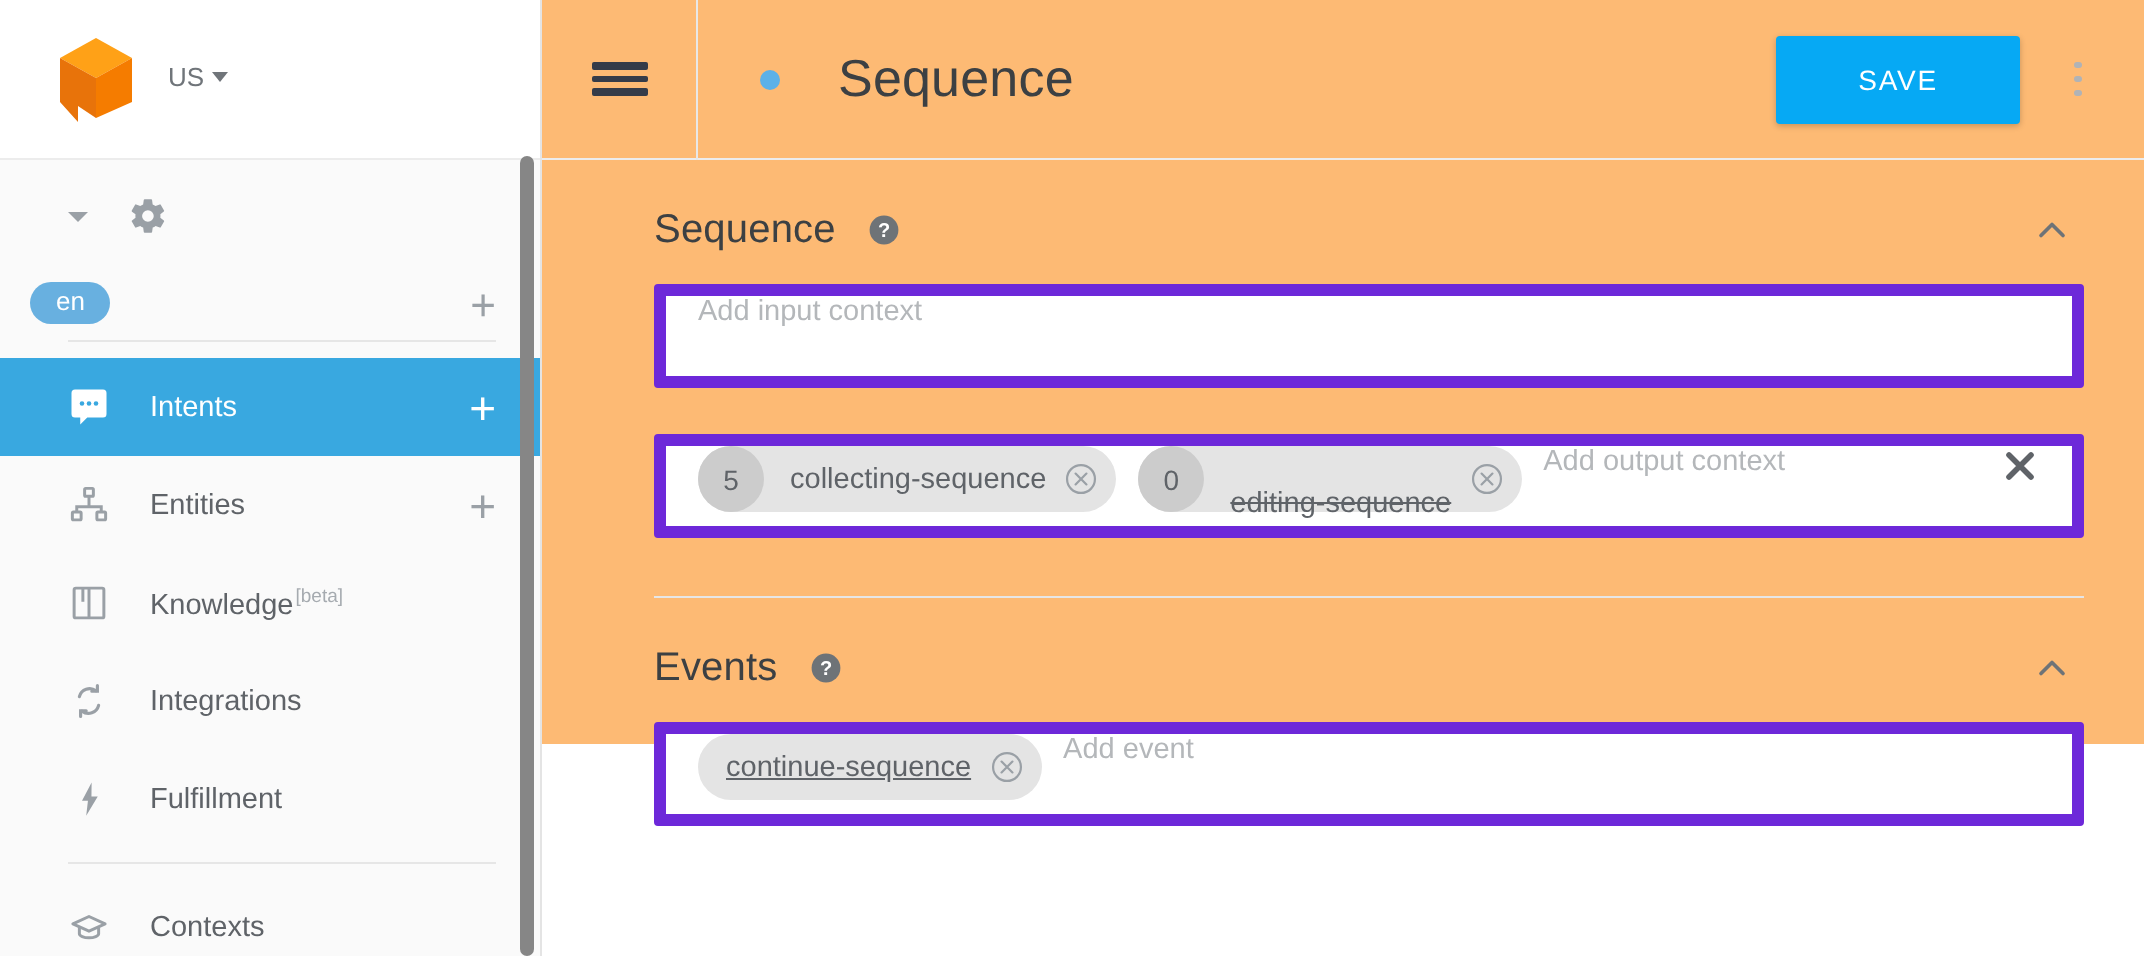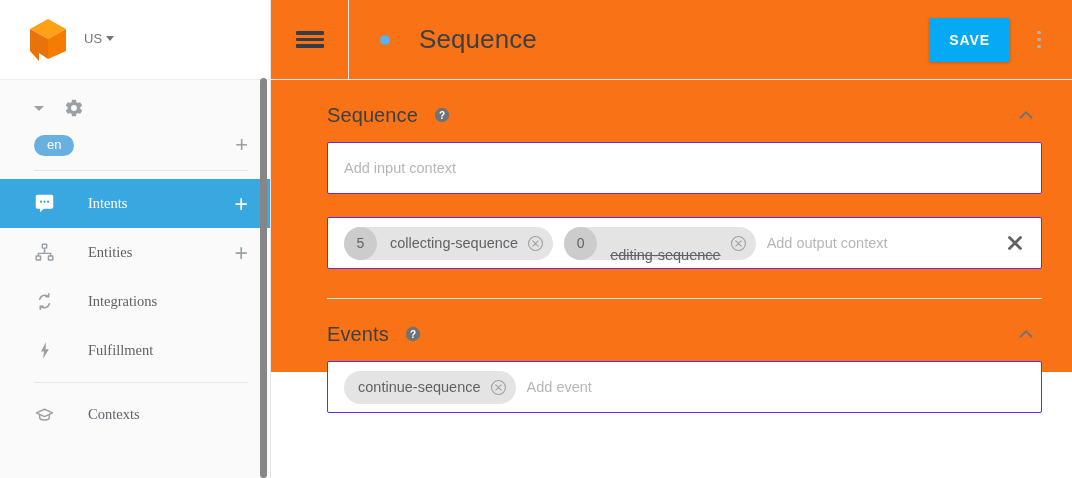--- a/index.html
+++ b/index.html
@@ -74,23 +74,23 @@
     border-left: 5px solid transparent;
     border-right: 5px solid transparent;
     border-top: 5.5px solid #9aa0a6;
     margin-right: 20px;
     cursor: pointer;
   }
   .gear { width: 20px; height: 20px; cursor: pointer; }
 
   .lang-row {
     display: flex;
-    align-items: center;
+    align-items: flex-end;
     height: 34px;
-    padding: 0 20px 0 34px;
+    padding: 0 20px 0 15px;
     margin-top: 2px;
     gap: 20px;
   }
   .lang-pill {
     background: #68b0e0;
     color: #ffffff;
     font-size: 13px;
     border-radius: 11px;
     padding: 3px 13px 4px;
     line-height: 14px;
@@ -116,25 +116,24 @@
     display: flex;
     align-items: center;
     height: 49px;
     padding-left: 33px;
     padding-right: 22px;
     cursor: pointer;
   }
   .nav-item.active { background: #39a8e0; }
   .nav-ico { width: 22px; height: 22px; flex: 0 0 22px; display:flex; align-items:center; justify-content:center; }
   .nav-label {
-    margin-left: 33px;
+    margin-left: 20px;
     font-size: 14.5px;
     color: #5f6368;
     white-space: nowrap;
-    font-family: Liberation Serif, serif;
   }
   .nav-item.active .nav-label { color: #ffffff; }
   .beta {
     font-size: 9.5px;
     color: #a6abb0;
     vertical-align: super;
     margin-left: 1px;
   }
   .nav-plus {
     margin-left: auto;
@@ -155,21 +154,21 @@
   }
   .sb-thumb {
     width: 7px;
     height: 400px;
     background: #868686;
     border-radius: 4px;
     cursor: pointer;
   }
 
   
-  #main { flex: 1; position: relative; background: #f97316; height: 372px; }
+  #main { flex: 1; position: relative; background: #fdba74; height: 372px; }
 
   .topbar {
     height: 80px;
     display: flex;
     align-items: center;
     border-bottom: 1px solid #ececec;
     padding-right: 16px;
   }
   .burger {
     width: 78px; height: 80px;
@@ -195,25 +194,24 @@
     letter-spacing: .1px;
   }
   .save-btn {
     margin-left: auto;
     background: #06a9f4;
     color: #ffffff;
     border: none;
     font-family: inherit;
     font-size: 14px;
     letter-spacing: .9px;
-    padding: 14px 20px;
+    padding: 14px 41px;
     border-radius: 2px;
     cursor: pointer;
     box-shadow: 0 1px 3px rgba(0,0,0,.22);
-    font-weight: bold;
   }
   .kebab {
     width: 34px; height: 40px;
     margin-left: 12px;
     display: flex; flex-direction: column;
     align-items: center; justify-content: center;
     gap: 3.5px;
     cursor: pointer;
   }
   .kebab i { width: 3.5px; height: 3.5px; border-radius: 50%; background: #b0b3b6; display:block; }
@@ -234,25 +232,24 @@
   }
   .help-ico { margin-left: 16px; width: 16px; height: 16px; cursor: pointer; }
   .chevron {
     margin-left: auto;
     width: 22px; height: 22px;
     cursor: pointer;
     margin-right: 5px;
   }
 
   .field {
-    border: 1px solid #6d28d9;
+    border: 6px solid #6d28d9;
     border-radius: 2px;
     min-height: 52px;
     display: flex;
-    align-items: center;
     padding: 0 16px;
     background: #fff;
   }
   .field.tall { height: 51px; }
   .field + .field { margin-top: 23px; }
   .placeholder {
     font-size: 14.5px;
     color: #b4b7ba;
   }
 
@@ -275,21 +272,21 @@
     font-size: 14px;
     display: flex; align-items: center; justify-content: center;
     flex: 0 0 33px;
   }
   .chip-label {
     font-size: 14.5px;
     color: #5f6368;
     margin: 0 9px 0 13px;
     white-space: nowrap;
   }
-  .chip.no-count .chip-label { margin-left: 14px; }
+  .chip.no-count .chip-label { margin-left: 14px; text-decoration: underline; }
   .chip-label.struck { text-decoration: line-through; margin-top: 24px; }
   .chip-x { width: 17px; height: 17px; flex:0 0 17px; cursor: pointer; }
 
   .clear-x {
     margin-left: auto;
     width: 20px; height: 20px;
     cursor: pointer;
     flex: 0 0 20px;
   }
 
@@ -353,20 +350,30 @@
             <rect x="9.5" y="2.5" width="5" height="4.5" rx=".6"></rect>
             <rect x="2.5" y="16" width="5" height="4.5" rx=".6"></rect>
             <rect x="16.5" y="16" width="5" height="4.5" rx=".6"></rect>
             <path d="M12 7v4M5 16v-3h14v3M12 13v-2"></path>
           </svg>
         </span>
         <span class="nav-label">Entities</span>
         <span class="nav-plus">+</span>
       </div>
 
+      <div class="nav-item">
+        <span class="nav-ico">
+          <svg viewBox="0 0 24 24" width="21" height="21" fill="none" stroke="#9aa0a6" stroke-width="1.7">
+            <rect x="3.5" y="3.5" width="17" height="17" rx="1"></rect>
+            <path d="M12 3.8v16.4"></path>
+              <path d="M8.5 3.8v7.5"></path>
+          </svg>
+        </span>
+        <span class="nav-label"><span>Knowledge</span><span class="beta">[beta]</span></span>
+      </div>
 
       <div class="nav-item">
         <span class="nav-ico">
           <svg viewBox="0 0 24 24" width="21" height="21" fill="none" stroke="#9aa0a6" stroke-width="1.8" stroke-linecap="round">
             <path d="M6.5 9.5A6 6 0 0 1 16 6.2"></path>
               <path d="M17.5 14.5A6 6 0 0 1 8 17.8"></path>
             <path d="M16.8 3.2v3.2h-3.2"></path>
               <path d="M7.2 20.8v-3.2h3.2"></path>
           </svg>
         </span>

